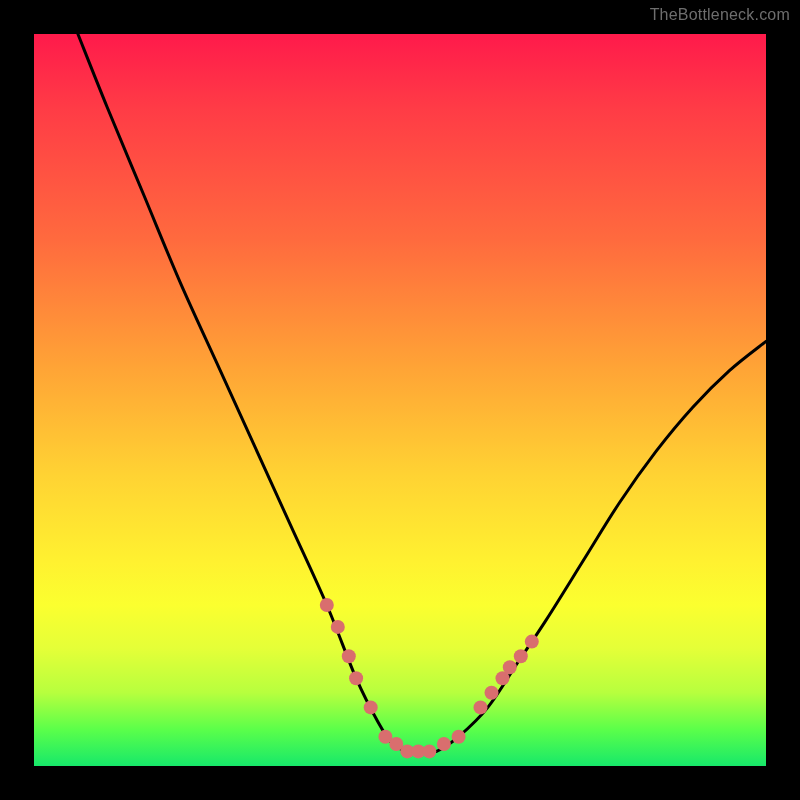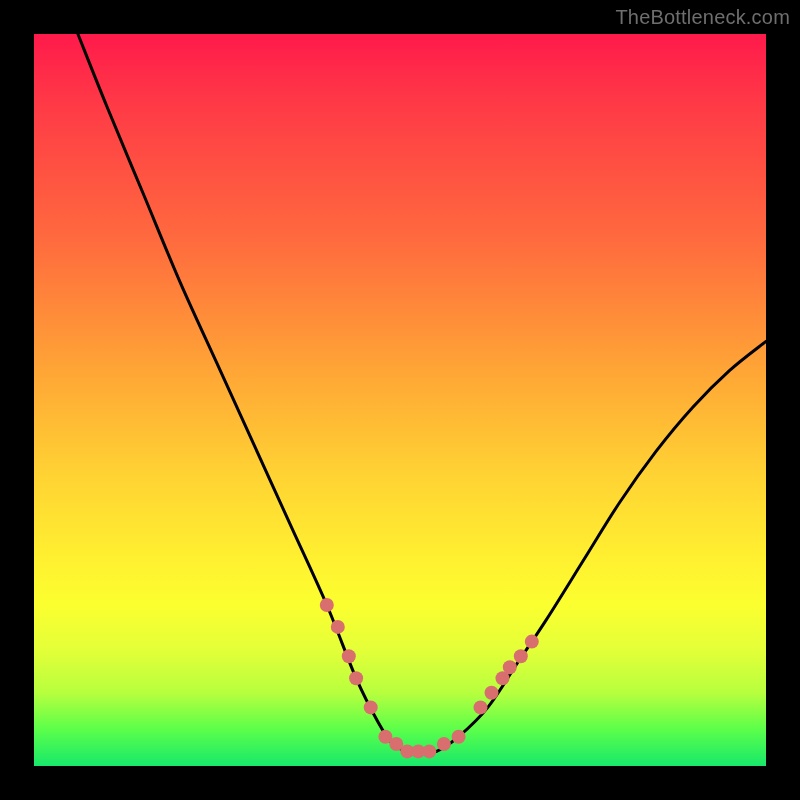--- a/index.html
+++ b/index.html
@@ -38,21 +38,21 @@
       #b7ff3e 90%,
       #5bff4a 95%,
       #17e86a 100%
     );
   }
   .watermark {
     position: absolute;
     top: 6px;
     right: 10px;
     color: #6e6e6e;
-    font-size: 20px;
+    font-size: 16px;
     font-weight: 500;
     letter-spacing: 0.2px;
     user-select: none;
   }
   svg.curve {
     position: absolute;
     left: 0;
     top: 0;
     width: 732px;
     height: 732px;

